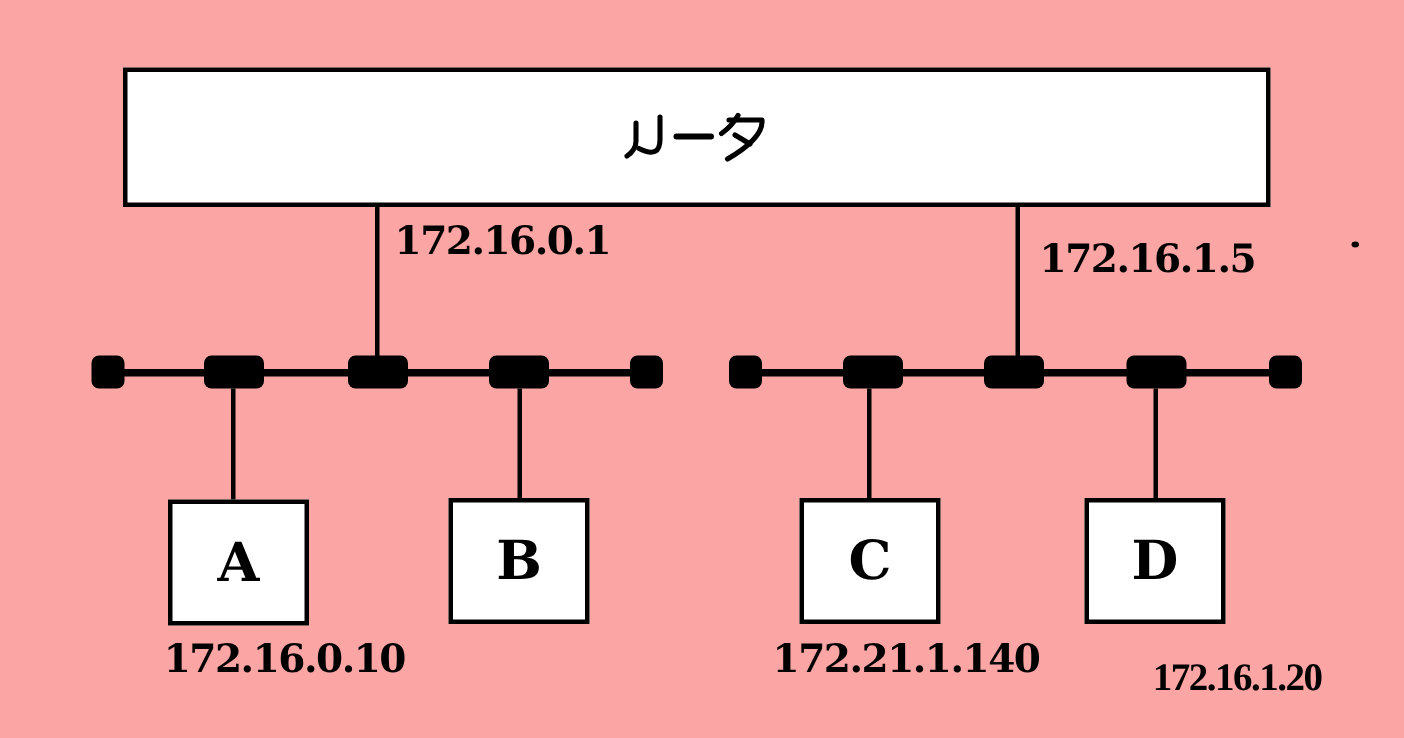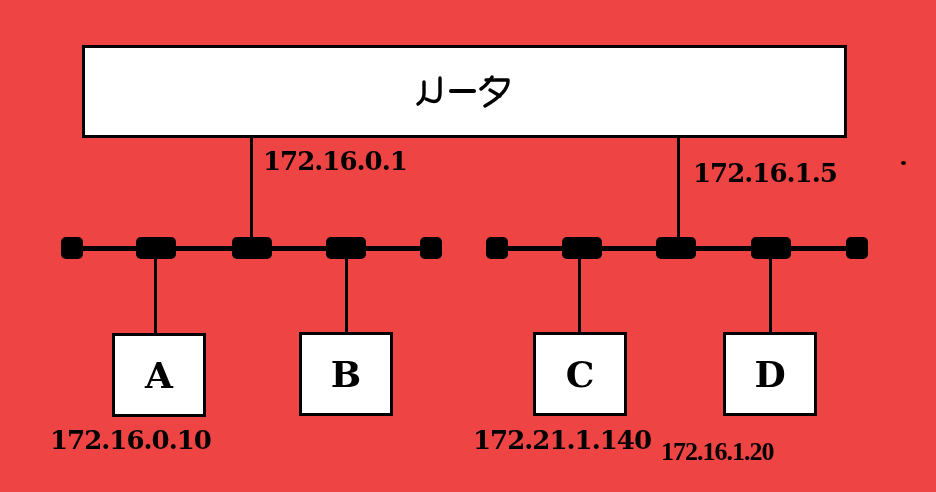--- a/index.html
+++ b/index.html
@@ -1,38 +1,38 @@
 <!DOCTYPE html>
 <html><head>
 <meta charset="utf-8">
 <style>
   html,body { margin:0; padding:0; background:#ffffff; }
   .canvas {
-    position:relative; width:936px; height:492px; background:#ef4444;
+    position:relative; width:936px; height:492px; background:#fca5a5;
     font-family:"DejaVu Serif", serif; color:#000; overflow:hidden;
   }
   .router-box {
     position:absolute; left:82px; top:45px; width:759px; height:87px;
     border:3px solid #000; background:#fff;
     display:flex; align-items:center; justify-content:center;
   }
   .vline { position:absolute; width:3px; background:#000; }
   .hbus  { position:absolute; height:5px; background:#000; top:246px; }
   .tap   { position:absolute; width:40px; height:22px; background:#000; border-radius:5px; top:237px; }
   .term  { position:absolute; width:22px; height:22px; background:#000; border-radius:5px; top:237px; }
   .host-box {
     position:absolute; width:88px; height:78px; border:3px solid #000; background:#fff;
     display:flex; align-items:center; justify-content:center;
     font-size:36px; font-weight:bold;
   }
   .ip {
     position:absolute; font-size:26px; font-weight:bold; letter-spacing:-1px;
     white-space:nowrap; line-height:28px;
   }
-  .ip-centered { width:220px; text-align:left; }
+  .ip-centered { width:220px; text-align:right; }
   .glyphs { display:block; }
   .artifact { position:absolute; width:5px; height:4px; background:#000; border-radius:50%; }
 </style>
 </head>
 <body>
 
 <div class="canvas">
 
   <div class="router-box">
     <span role="img" aria-label="ルータ">

